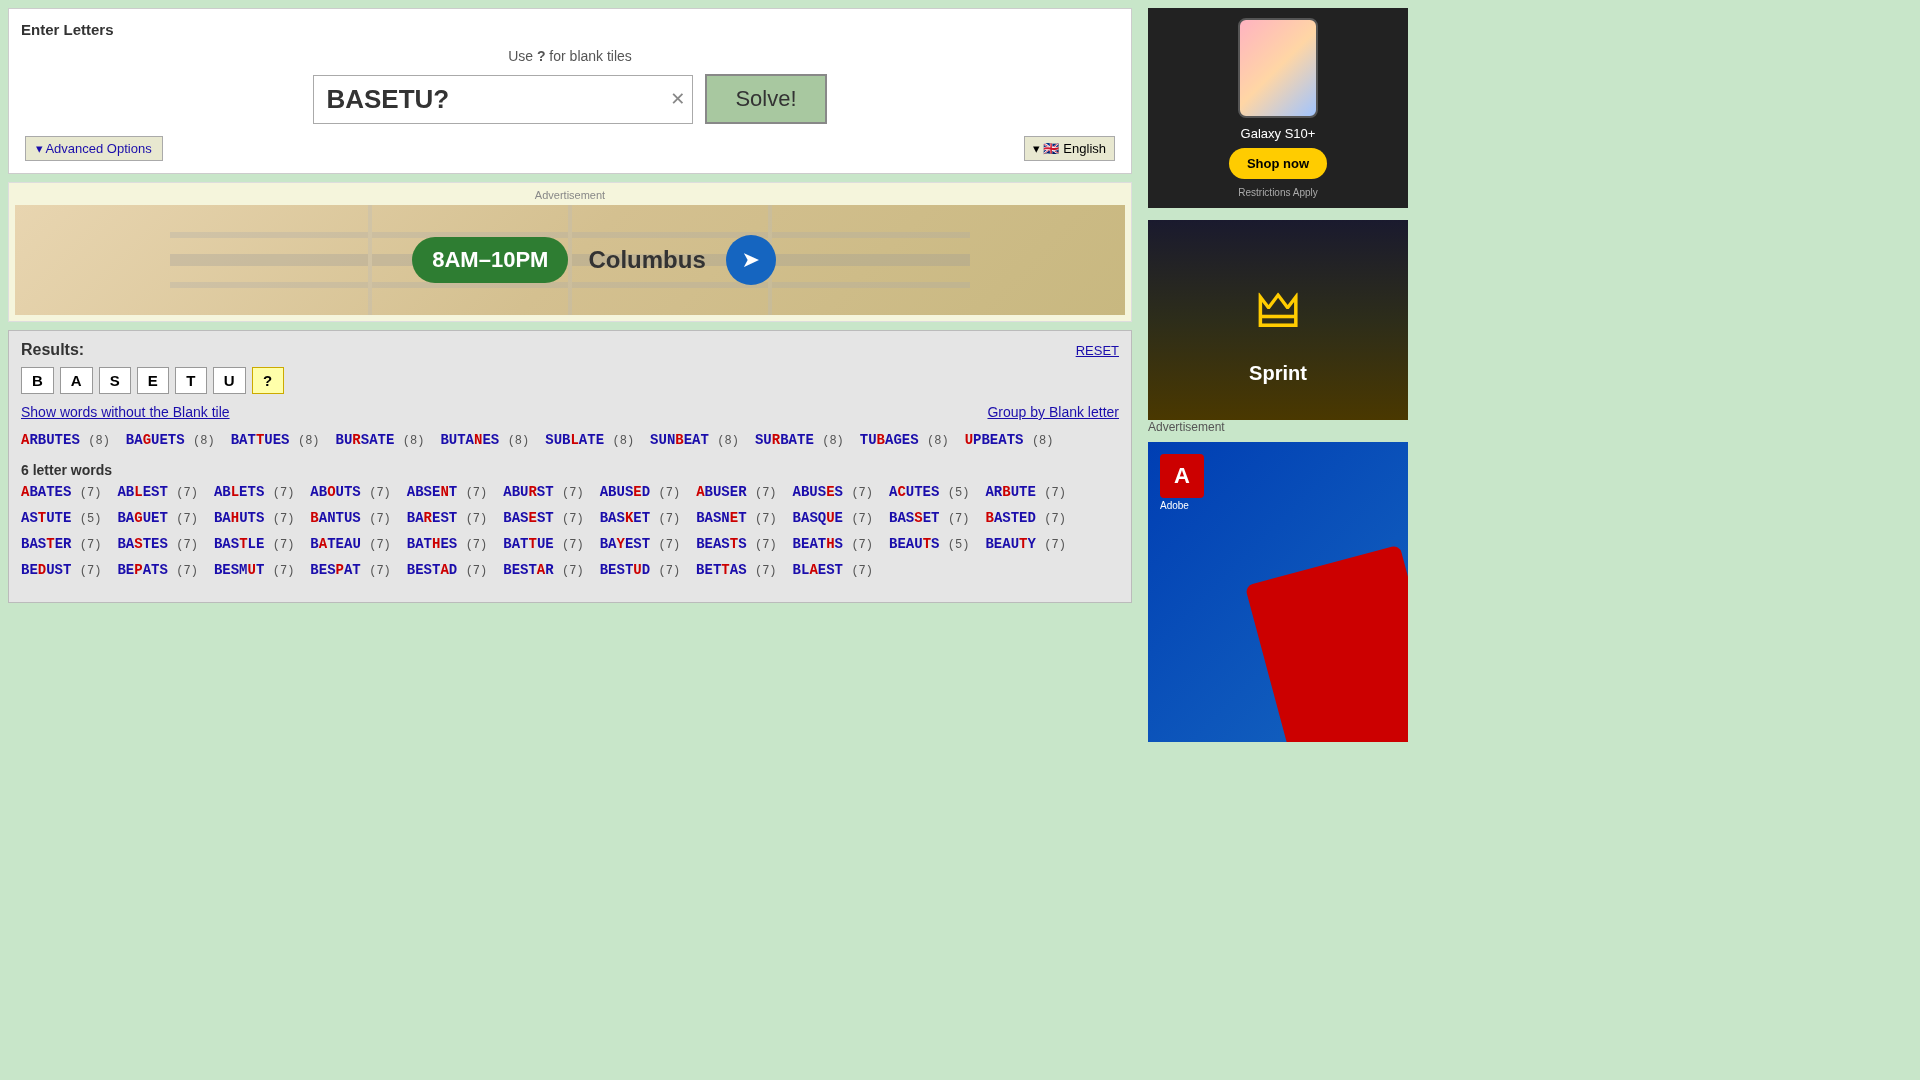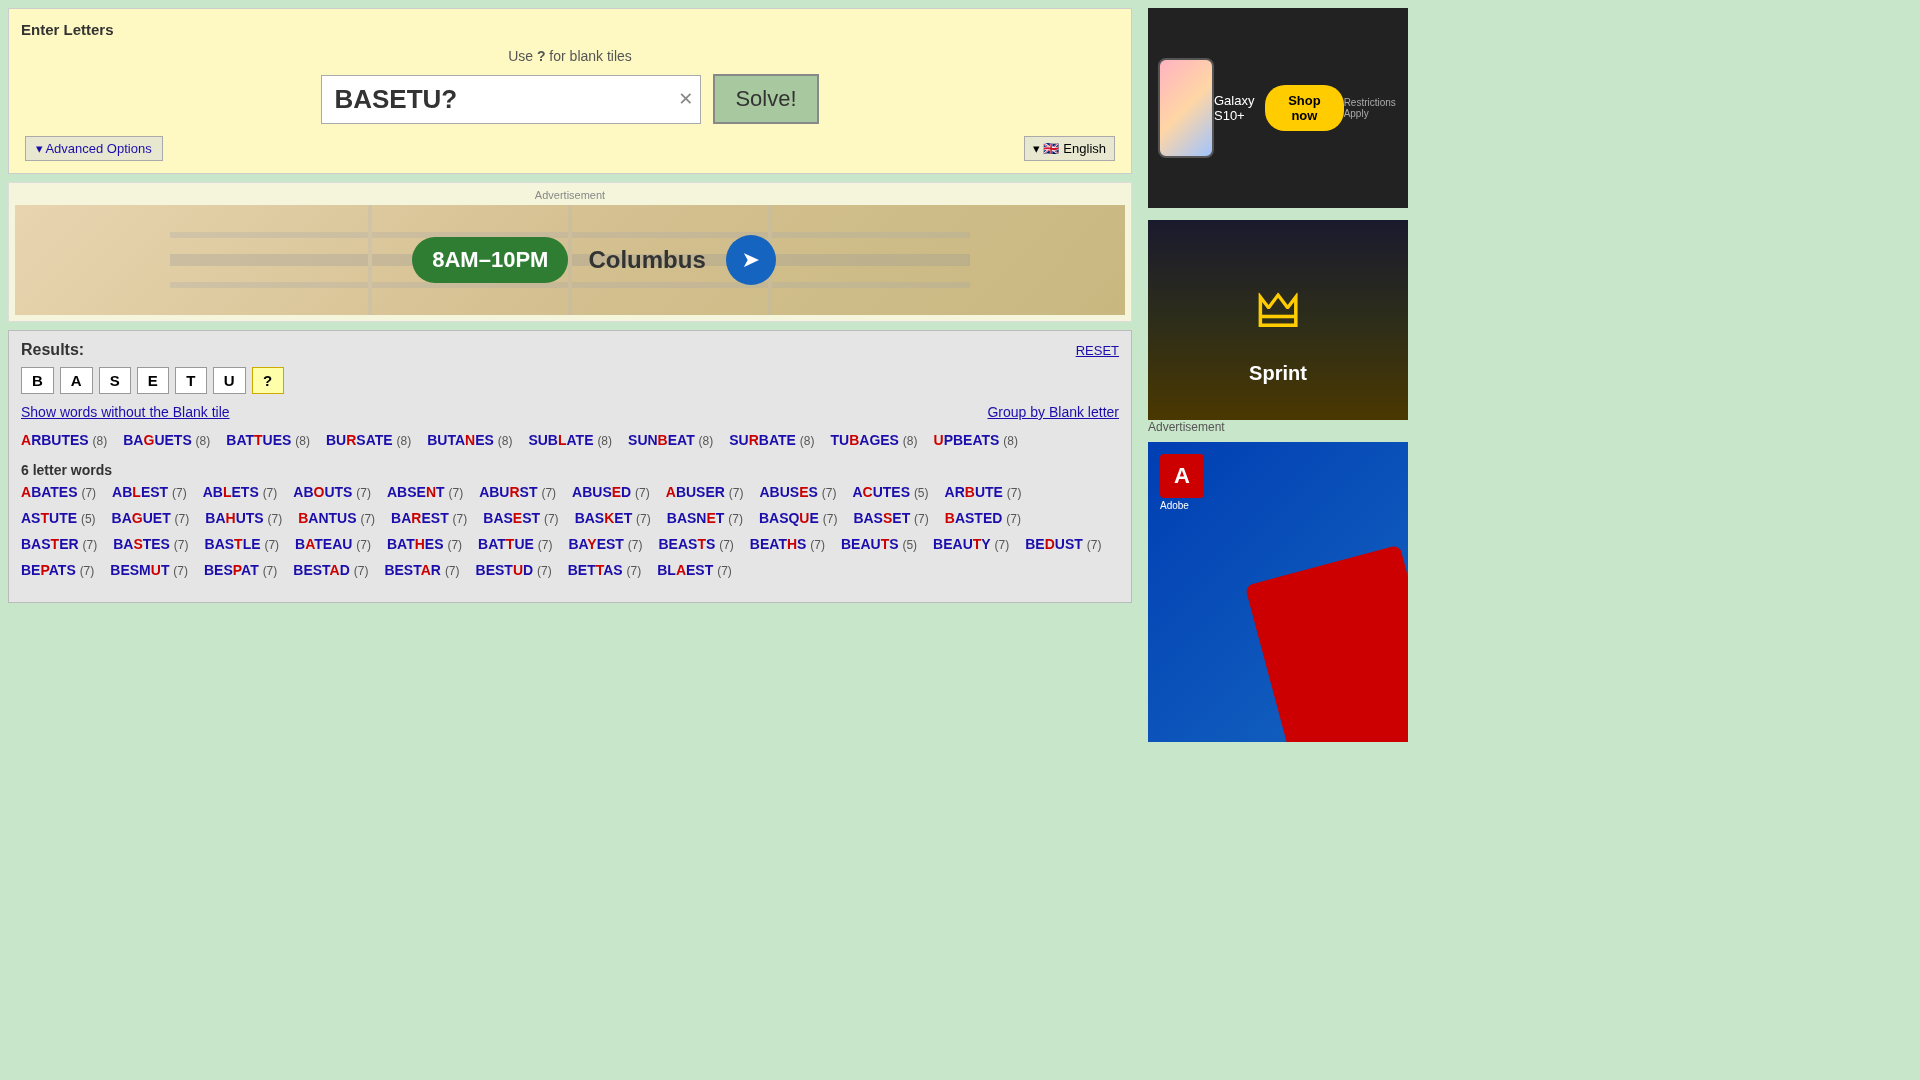--- a/index.html
+++ b/index.html
@@ -17,21 +17,21 @@
     }
     .right-sidebar {
       width: 280px;
       background-color: #c8e6c9;
       padding: 8px;
       flex-shrink: 0;
     }
 
     
     .enter-letters-box {
-      background-color: #fef9c3;
+      background-color: #ffffff;
       border: 1px solid #ccc;
       padding: 12px;
       margin-bottom: 8px;
     }
     .enter-letters-title {
       font-weight: bold;
       font-size: 15px;
       margin-bottom: 10px;
       color: #333;
     }
@@ -71,21 +71,21 @@
       background: none;
       border: none;
       font-size: 18px;
       cursor: pointer;
       color: #888;
     }
     .solve-btn {
       background-color: #a8c8a0;
       border: 2px solid #888;
       font-size: 22px;
-      padding: 10px 20px;
+      padding: 10px 28px;
       cursor: pointer;
       color: #333;
       font-family: Arial, sans-serif;
     }
 
     .options-row {
       display: flex;
       justify-content: space-between;
       align-items: center;
       padding: 0 4px;
@@ -236,20 +236,21 @@
     .word-list {
       display: flex;
       flex-wrap: wrap;
       gap: 6px 0;
       margin-bottom: 10px;
     }
     .word-item {
       margin-right: 16px;
       margin-bottom: 4px;
       white-space: nowrap;
+      font-family: Liberation Mono, monospace;
     }
     .word-link {
       color: #1a0dab;
       text-decoration: none;
       font-size: 14px;
       font-weight: bold;
     }
     .word-score {
       color: #555;
       font-size: 12px;
@@ -259,20 +260,21 @@
       color: #cc0000;
     }
 
     
     .sidebar-ad-top {
       background: #222;
       width: 260px;
       height: 200px;
       margin-bottom: 12px;
       display: flex;
+      flex-direction: column;
       align-items: center;
       justify-content: space-between;
       padding: 10px;
     }
     .phone-mock {
       width: 80px;
       height: 100px;
       background: linear-gradient(135deg, #ffb3c1, #ffd6a5, #a0c4ff);
       border-radius: 8px;
       border: 2px solid #555;

